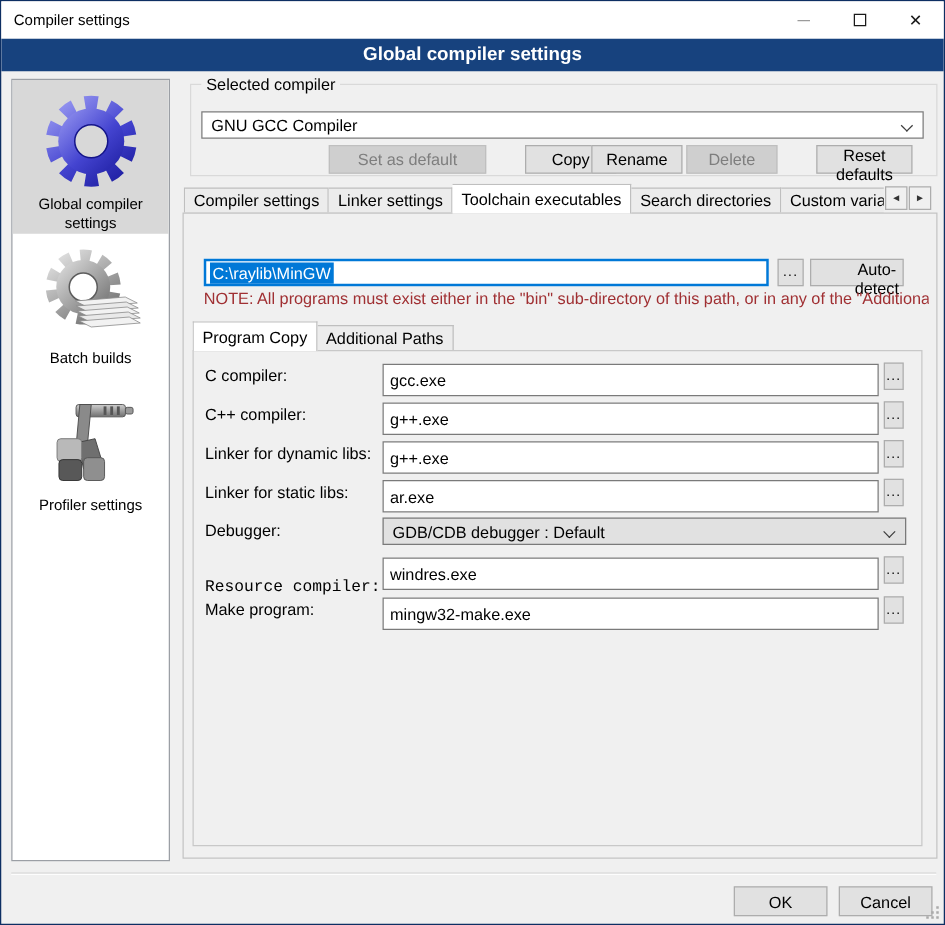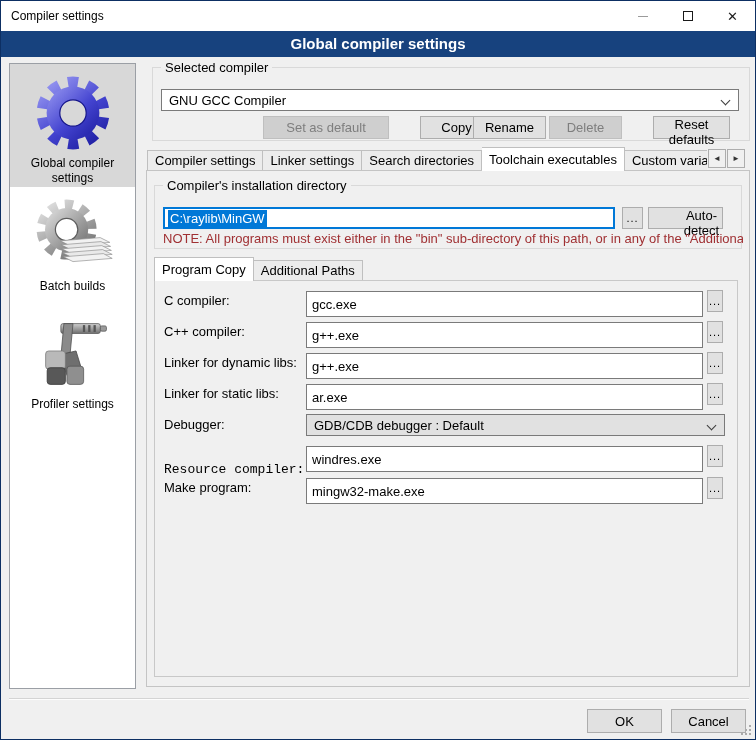--- a/index.html
+++ b/index.html
@@ -167,33 +167,30 @@
   </div>
   <button class="btn disabled" style="left:262px; top:115px; width:126px;">Set as default</button>
   <button class="btn" style="left:396px; top:115px; width:73px;margin-left:23px;">Copy</button>
   <button class="btn" style="left:472px; top:115px; width:73px;">Rename</button>
   <button class="btn disabled" style="left:548px; top:115px; width:73px;">Delete</button>
   <button class="btn" style="left:652px; top:115px; width:77px;">Reset defaults</button>
 
   <div class="tabstrip" style="left:146px; top:146px; width:560px; height:24px;">
     <div class="tab">Compiler settings</div>
     <div class="tab">Linker settings</div>
+    <div class="tab active">Toolchain executables</div>
     <div class="tab">Search directories</div>
-    <div class="tab active">Toolchain executables</div>
     <div class="tab">Custom variables</div>
 
   </div>
   <div class="tabscroll" style="left:707px; top:148px;"><span>◄</span></div>
   <div class="tabscroll" style="left:726px; top:148px;"><span>►</span></div>
 
   <div class="tabpanel" style="left:145px; top:169px; width:604px; height:517px;"></div>
 
-  <div class="groupbox" style="left:153px; top:184px; width:588px; height:64px; border-color:#D9D9D9;">
-    <span class="gb-label">Compiler's installation directory</span>
-  </div>
   <div class="path-box">
     <span class="sel-text">C:\raylib\MinGW</span>
   </div>
   <button class="dots" style="left:621px; top:206px; width:21px; height:22px;">...</button>
   <button class="btn" style="left:647px; top:206px; width:75px; height:22px;padding-left:32px;">Auto-detect</button>
   <div class="note">NOTE: All programs must exist either in the "bin" sub-directory of this path, or in any of the "Additional</div>
 
   <div class="tabstrip" style="left:153px; top:256px; width:300px; height:24px;">
     <div class="tab active">Program Copy</div>
     <div class="tab">Additional Paths</div>

